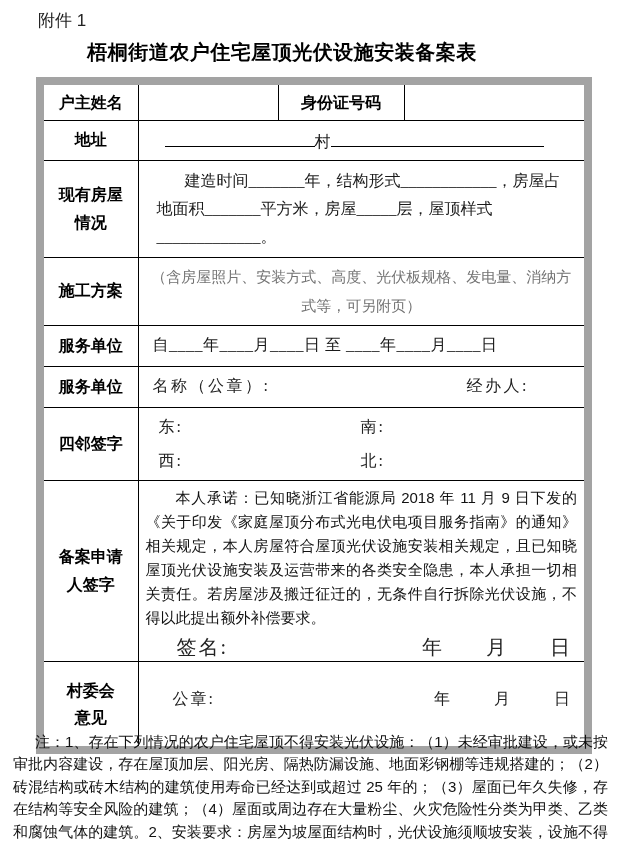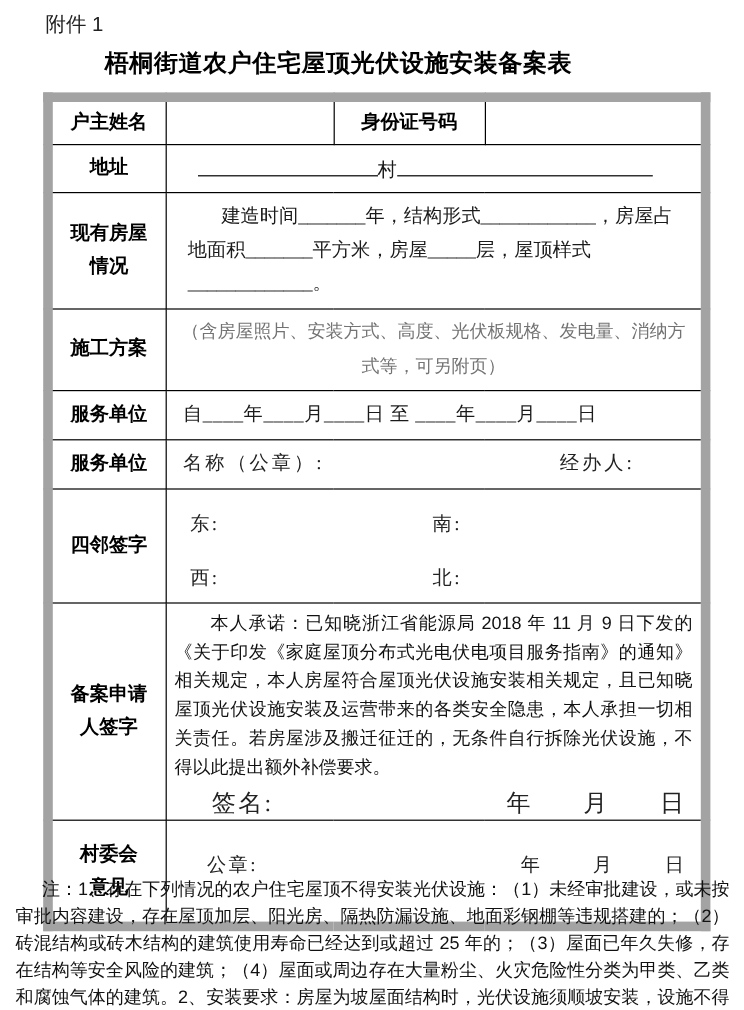--- a/index.html
+++ b/index.html
@@ -46,21 +46,21 @@
   .plan-p {
     font-family:"Liberation Sans","DejaVu Sans",sans-serif;
     font-size:15px; line-height:29px; text-align:center; padding:2px 4px; color:#737373;
   }
 
   .period-p { padding-left:8px; letter-spacing:0.5px; }
 
   .unit-line { display:flex; align-items:center; padding-left:8px; letter-spacing:2.5px; color:#222;gap:28px; }
   .unit-name { display:inline-block; width:286px; }
 
-  .nb { line-height:30px; padding:2px 0 2px 14px; letter-spacing:2px; color:#222;margin-top:11px; }
+  .nb { line-height:30px; padding:2px 0 2px 14px; letter-spacing:2px; color:#222; }
   .nb-left { display:inline-block; width:202px; }
 
   td.applicant-cell { vertical-align:top; padding:0; }
   .commit {
     font-family:"Liberation Sans","DejaVu Sans",sans-serif;
     font-size:15px; line-height:24px; text-align:justify;
     padding:5px 7px 0 7px; text-indent:30px; color:#111;
   }
   .signline {
     display:flex; margin-top:4px;

